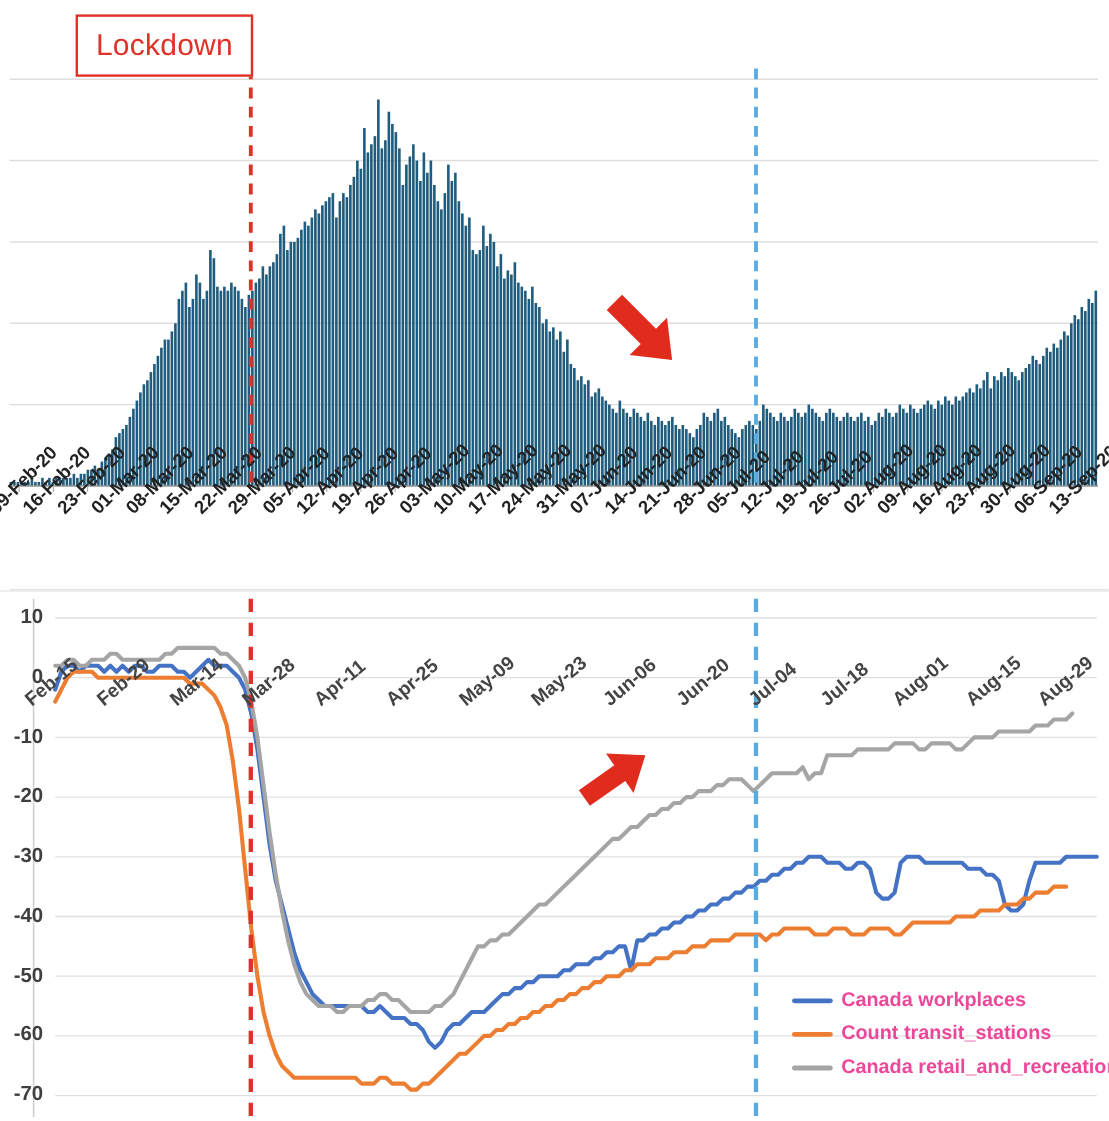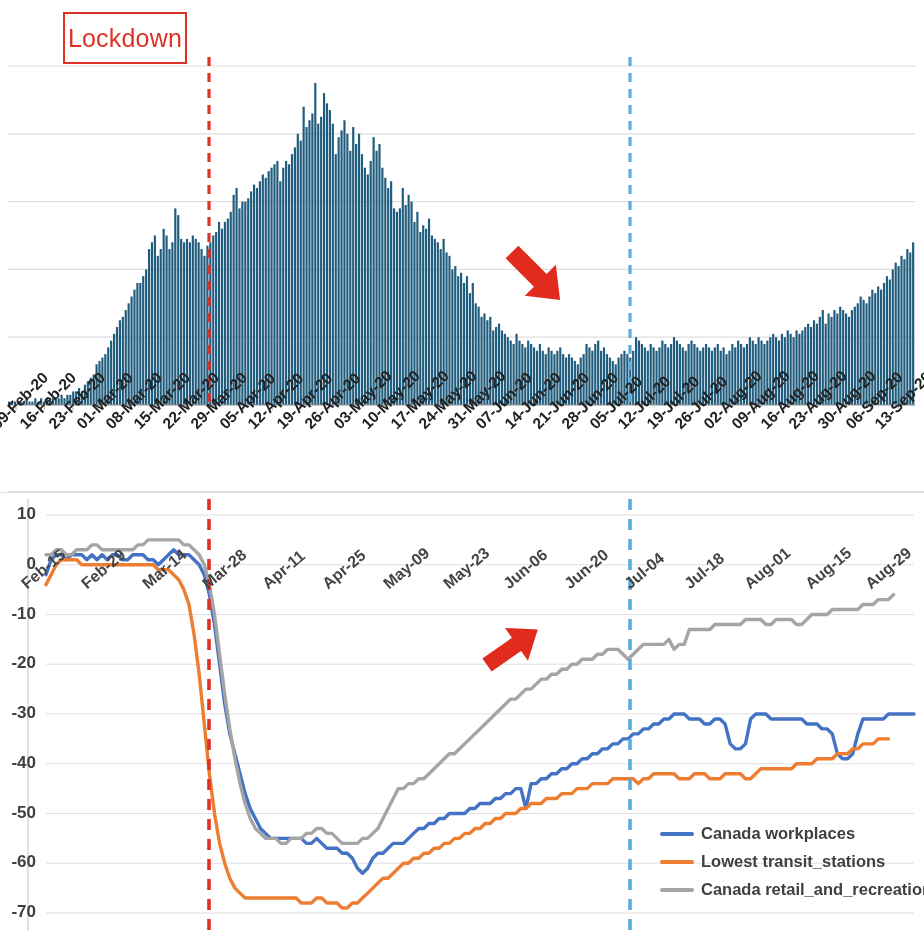--- a/index.html
+++ b/index.html
@@ -20,21 +20,21 @@
   .callout {
     position: absolute;
     display: flex; align-items: center; justify-content: center;
     background: #ffffff;
     font-size: 25px;
     letter-spacing: .2px;
     white-space: nowrap;
     z-index: 40;
   }
   .callout-lockdown {
-    left: 63px; top: 12px; width: 124px; height: 52px;
+    left: 63px; top: 12px; width: 148px; height: 52px;
     border: 2.5px solid #E03127; color: #E03127;
   }
   .callout-lowest {
     left: 628px; top: 12px; width: 278px; height: 52px;
     border: 2.5px solid #59ACE0; color: #59ACE0;
   }
 
   
   #top-panel { top: 0; height: 492px; }
   #top-xlabels { position: absolute; left: 0; top: 406px; width: 924px; height: 86px; }
@@ -71,21 +71,21 @@
   }
 
   
   #legend {
     position: absolute; left: 660px; top: 824px;
     display: flex; flex-direction: column; gap: 9px;
     z-index: 30;
   }
   .legend-row { display: flex; align-items: center; gap: 7px; }
   .legend-swatch { width: 34px; height: 4px; border-radius: 2px; display:block; }
-  .legend-label { font-size: 16.5px; font-weight: 700; color: #404040; white-space: nowrap; }
+  .legend-label { font-size: 16.5px; font-weight: 700; color: #ec4899; white-space: nowrap; }
 </style>
 </head>
 <body>
 
 <div id="root">
 
   <div class="panel" id="top-panel">
     <svg id="top-svg" width="924" height="410">
         <g>
           <line x1="8" x2="915" y1="66" y2="66" stroke="#dedede" stroke-width="1.2"></line>
@@ -542,21 +542,21 @@
       </div>
   </div>
 
   <div id="legend">
       <div class="legend-row">
         <span class="legend-swatch" style="background: rgb(68, 114, 196);"></span>
         <span class="legend-label">Canada workplaces</span>
       </div>
       <div class="legend-row">
         <span class="legend-swatch" style="background: rgb(237, 125, 49);"></span>
-        <span class="legend-label">Lowest transit_stations</span>
+        <span class="legend-label">Count transit_stations</span>
       </div>
       <div class="legend-row">
         <span class="legend-swatch" style="background: rgb(165, 165, 165);"></span>
         <span class="legend-label">Canada retail_and_recreation</span>
       </div>
     </div>
 
   <div class="callout callout-lockdown">
     <span>Lockdown</span>
   </div>

